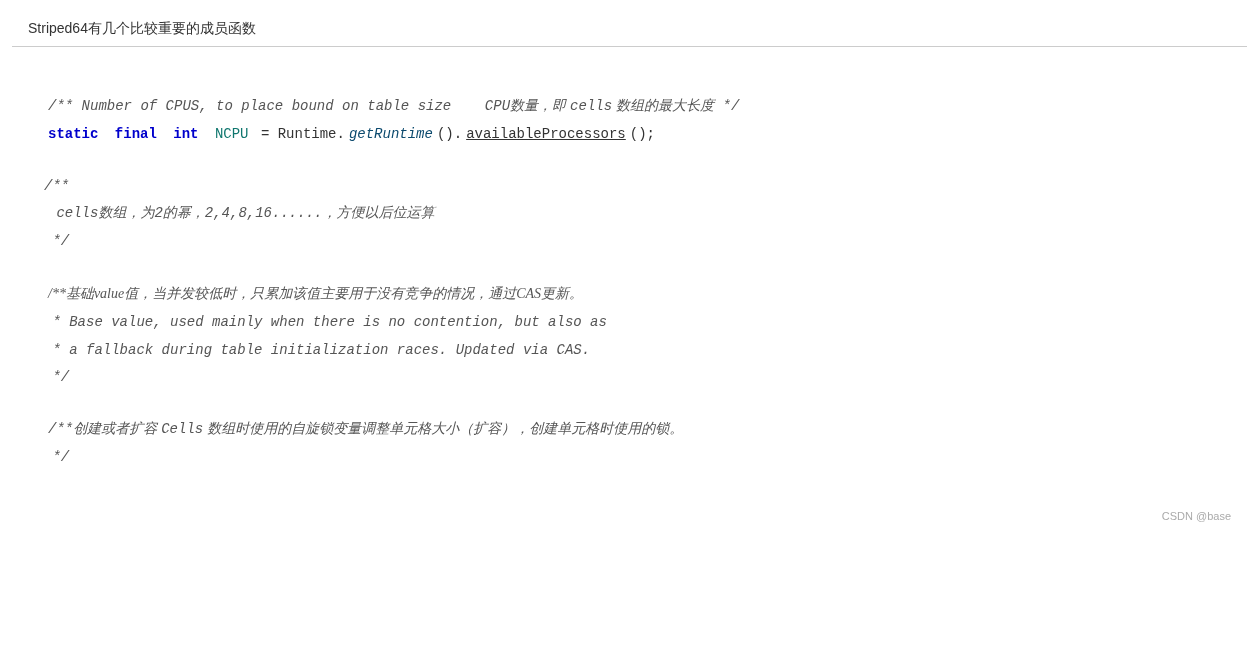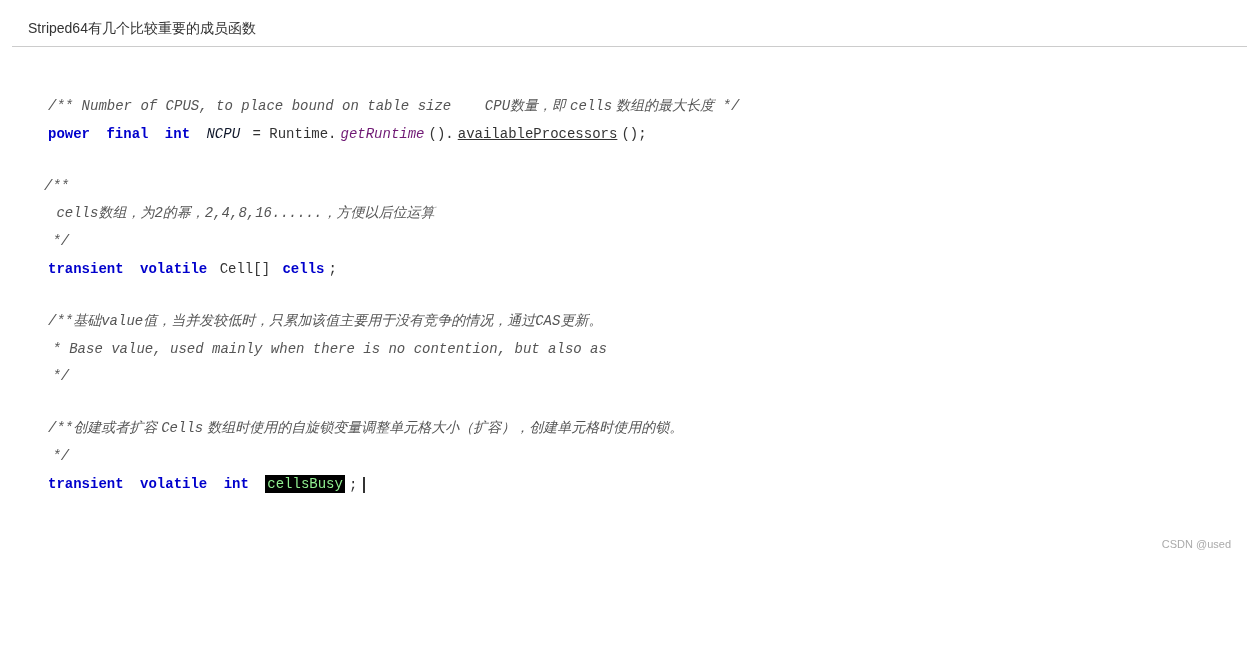--- a/index.html
+++ b/index.html
@@ -52,27 +52,26 @@
     }
 
     
     .kw {
       color: #0000cc;
       font-weight: bold;
     }
 
     
     .var-highlight {
-      color: #0f172a;
-      font-style: italic;
+      color: #0f766e;
     }
 
     
     .method {
-      color: #701a75;
+      color: #0c4a6e;
       font-style: italic;
     }
 
     
     .highlight-black {
       background: #000;
       color: #90ee90;
       padding: 1px 2px;
     }
 
@@ -108,37 +107,36 @@
 <body>
 
 <div class="page-header">
   <span>Striped64有几个比较重要的成员函数</span>
 </div>
 
 <div class="code-area">
 
   <div class="blank-line"></div>
   <div class="code-line comment"><span>/** Number of CPUS, to place bound on table size    CPU数量，即<span style="font-style:italic">cells</span>数组的最大长度 */</span></div>
-  <div class="code-line"><span class="kw">power</span> <span class="kw">final</span> <span class="kw">int</span> <span class="var-highlight">NCPU</span> = Runtime.<span class="method">getRuntime</span>().<span class="normal">availableProcessors</span>();</div>
+  <div class="code-line"><span class="kw">static</span> <span class="kw">final</span> <span class="kw">int</span> <span class="var-highlight">NCPU</span> = Runtime.<span class="method">getRuntime</span>().<span class="normal">availableProcessors</span>();</div>
 
   <div class="blank-line"></div>
   <div class="code-line comment">/**</div>
   <div class="code-line comment-cn"> <span style="font-style:italic;text-align:center;">cells数组，为2的幂，2,4,8,16......，方便以后位运算</span></div>
   <div class="code-line comment"> */</div>
-  <div class="code-line"><span class="kw">transient</span> <span class="kw">volatile</span> Cell[] <span class="kw">cells</span>;</div>
 
   <div class="blank-line"></div>
-  <div class="code-line comment-cn"><span style="font-style:italic;">/**基础value值，当并发较低时，只累加该值主要用于没有竞争的情况，通过CAS更新。</span></div>
+  <div class="code-line comment-cn"><span style="font-style:italic;font-family:Liberation Serif, serif;">/**基础value值，当并发较低时，只累加该值主要用于没有竞争的情况，通过CAS更新。</span></div>
   <div class="code-line comment"> * Base value, used mainly when there is no contention, but also as</div>
+  <div class="code-line comment"> * a fallback during table initialization races. Updated via CAS.</div>
   <div class="code-line comment"> */</div>
 
   <div class="blank-line"></div>
   <div class="code-line comment-cn"><span style="font-style:italic;text-align:right;">/**创建或者扩容<span style="font-style:italic;">Cells</span>数组时使用的自旋锁变量调整单元格大小（扩容），创建单元格时使用的锁。</span></div>
   <div class="code-line comment"> */</div>
-  <div class="code-line"><span class="kw">transient</span> <span class="kw">volatile</span> <span class="kw">int</span> <span class="highlight-black">cellsBusy</span>;<span class="cursor"></span></div>
 
   <div class="blank-line"></div>
   <div class="blank-line"></div>
 
   <div class="watermark">
-    <span>CSDN @used</span>
+    <span>CSDN @base</span>
   </div>
 </div>
 
 </body></html>

